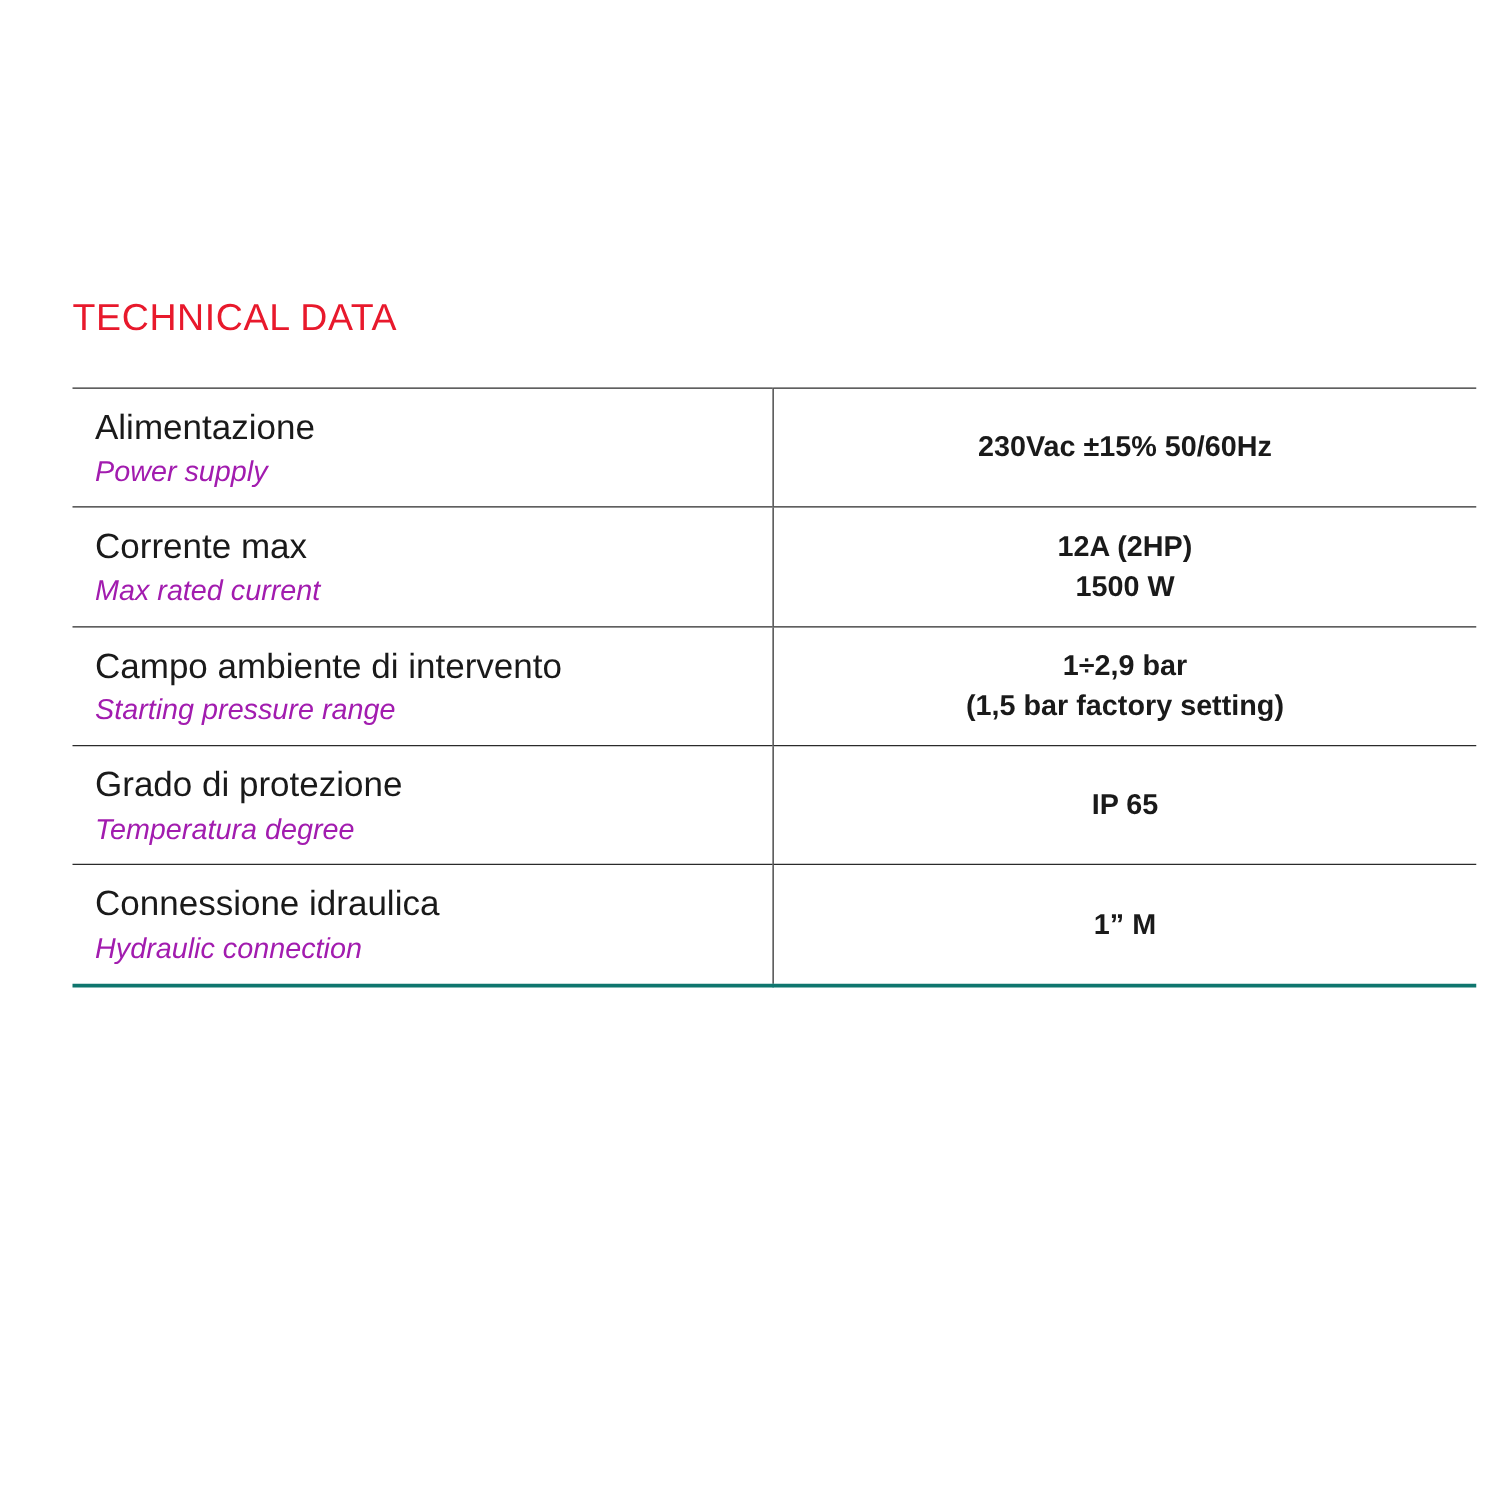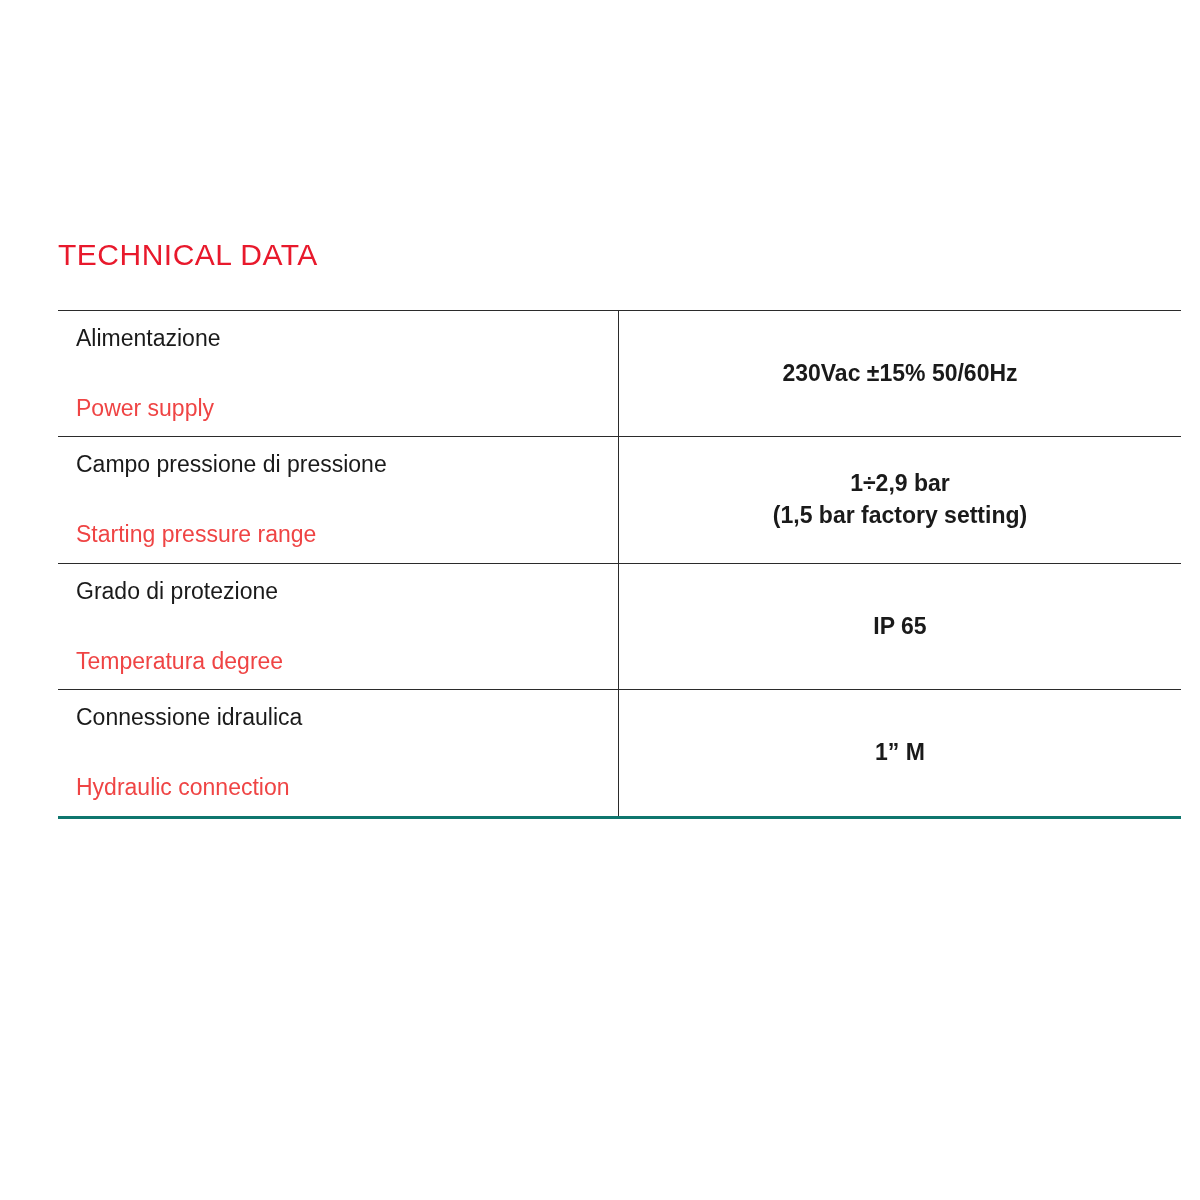--- a/index.html
+++ b/index.html
@@ -58,32 +58,32 @@
     text-align: left;
   }
   td.value-cell {
     width: 542px;
     padding: 12px 10px;
     text-align: center;
     font-weight: bold;
   }
   .it {
     display: block;
-    font-size: 23px;
+    font-size: 28px;
     line-height: 1.38;
     color: #1a1a1a;
     white-space: nowrap;
   }
   .en {
     display: block;
     font-size: 23px;
     line-height: 1.38;
-    color: #ef4444;
+    font-style: italic;
+    color: #a21caf;
     white-space: nowrap;
-    margin-top: 38px;
   }
   .val-line {
     display: block;
     font-size: 23px;
     line-height: 1.38;
     color: #1a1a1a;
     white-space: nowrap;
   }
 </style>
 </head>
@@ -98,24 +98,34 @@
       <tr>
         <td class="label-cell">
           <span class="it">Alimentazione</span>
           <span class="en">Power supply</span>
         </td>
         <td class="value-cell">
           <span class="val-line">230Vac ±15% 50/60Hz</span>
         </td>
       </tr>
 
+      <tr>
+        <td class="label-cell">
+          <span class="it">Corrente max</span>
+          <span class="en">Max rated current</span>
+        </td>
+        <td class="value-cell">
+          <span class="val-line">12A (2HP)</span>
+          <span class="val-line">1500 W</span>
+        </td>
+      </tr>
 
       <tr>
         <td class="label-cell">
-          <span class="it">Campo pressione di pressione</span>
+          <span class="it">Campo ambiente di intervento</span>
           <span class="en">Starting pressure range</span>
         </td>
         <td class="value-cell">
           <span class="val-line">1÷2,9 bar</span>
           <span class="val-line">(1,5 bar factory setting)</span>
         </td>
       </tr>
 
 
       <tr>

